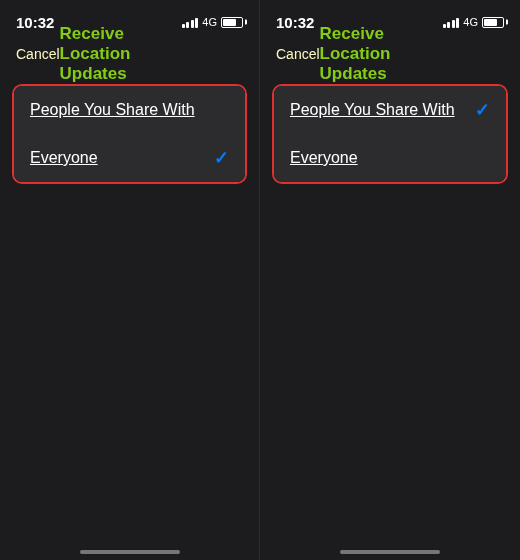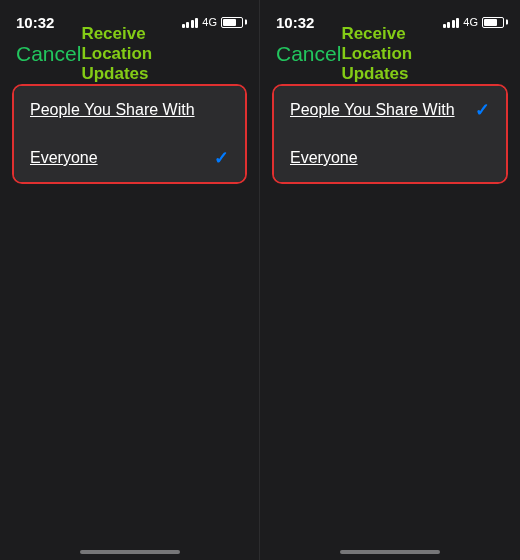--- a/index.html
+++ b/index.html
@@ -84,22 +84,22 @@
     }
     
     .nav-bar {
       display: flex;
       align-items: center;
       justify-content: space-between;
       padding: 4px 16px 8px 16px;
       height: 40px;
     }
     .nav-cancel {
-      font-size: 21px;
-      color: #22c55e;
+      font-size: 14px;
+      color: #fef9c3;
       font-weight: 400;
     }
     .nav-title {
       font-size: 17px;
       color: #84cc16;
       font-weight: 700;
       flex: 1;
     }
     .nav-spacer {
       width: 60px;

